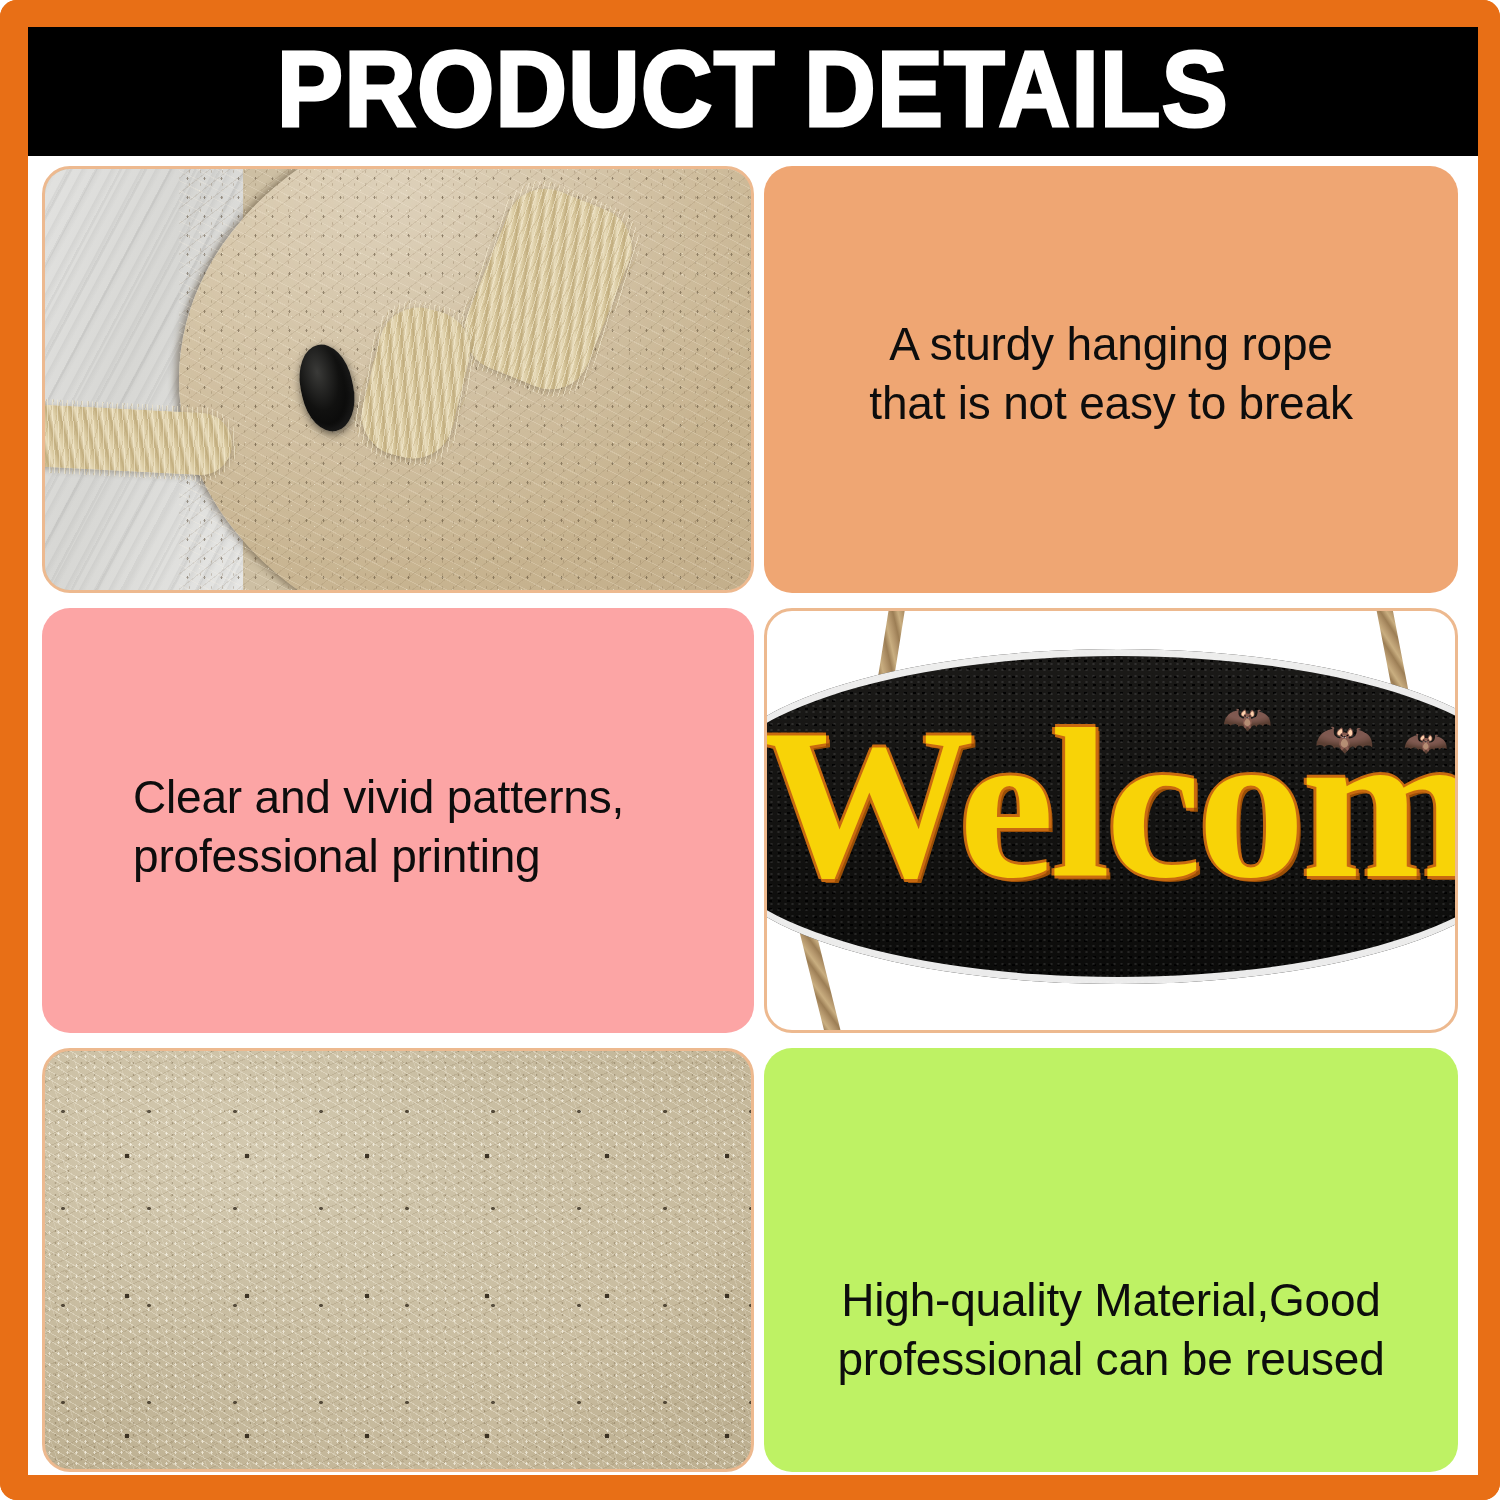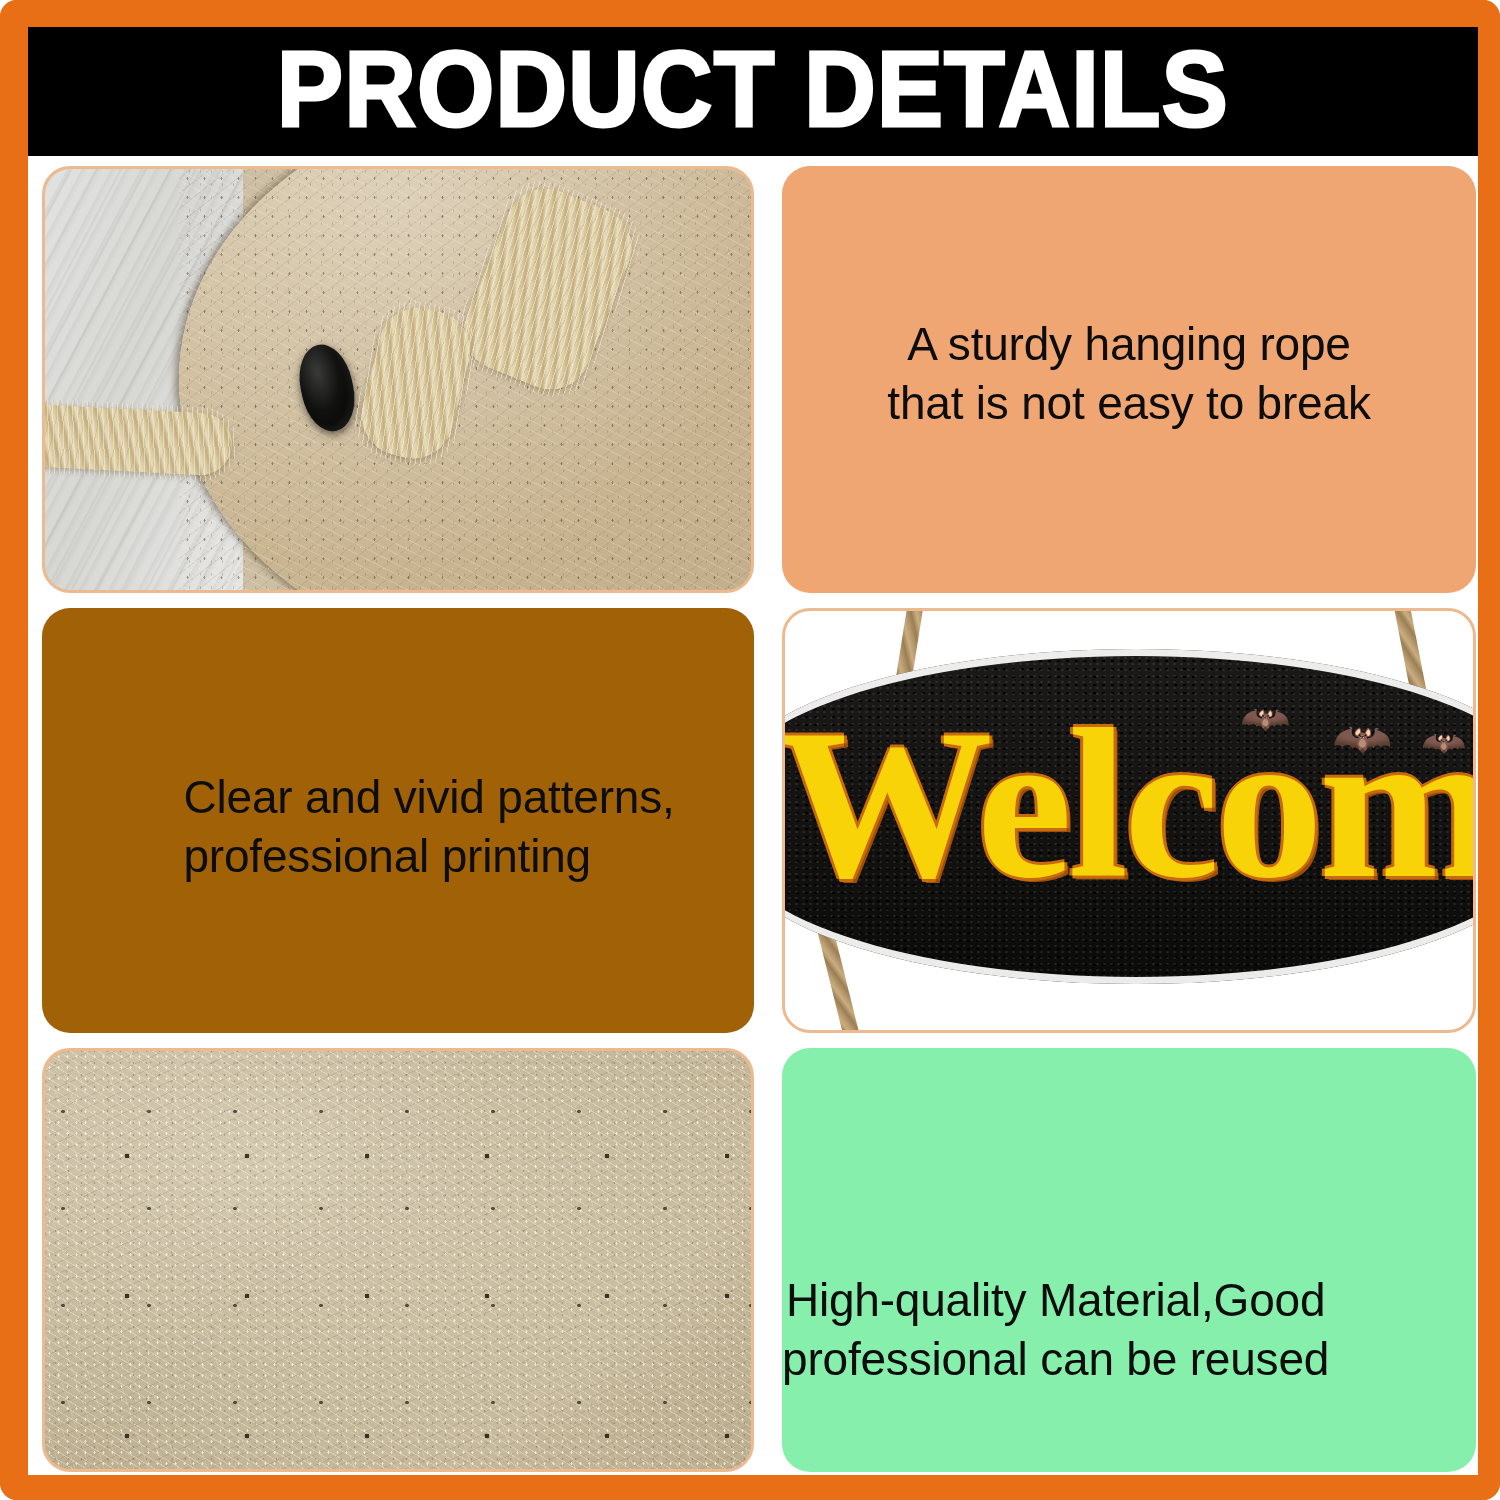--- a/index.html
+++ b/index.html
@@ -64,21 +64,21 @@
     border-radius: 28px;
     overflow: hidden;
     box-sizing: border-box;
   }
 
   
   .r1 { top: 0;    height: 427px; }
   .r2 { top: 442px; height: 425px; }
   .r3 { top: 882px; height: 424px; }
   .col-left  { left: 0;   width: 712px; }
-  .col-right { left: 740px; width: 694px; }
+  .col-right { left: 722px; width: 694px; }
 
   
   .photo {
     border: 3px solid #EDB98F;
   }
 
   
   .text-panel {
     display: flex;
     align-items: center;
@@ -87,23 +87,23 @@
     margin: 0;
     color: #0D0D0D;
     font-family: "Liberation Sans", sans-serif;
     font-weight: 400;
     font-size: 46px;
     line-height: 1.28;
     letter-spacing: -0.2px;
   }
   .tp-1 { background: #EFA673; justify-content: center; }
   .tp-1 p { text-align: center; transform: translateY(-6px); }
-  .tp-2 { background: #a16207; justify-content: center; }
+  .tp-2 { background: #fca5a5; justify-content: flex-start; padding-left: 29px; }
   .tp-2 p { text-align: left; padding-left: 62px; transform: translateY(6px); }
-  .tp-3 { background: #86efac; }
+  .tp-3 { background: #bef264; justify-content: center; }
   .tp-3 p { text-align: center; transform: translateY(70px); }
 
   
   .ph-grommet { background: #CDBFA3; }
   .ph-grommet .wood-plank {
     position: absolute; left: 0; top: 0; width: 28%; height: 100%;
     background:
       repeating-linear-gradient(118deg,
         rgba(255,255,255,0.00) 0px, rgba(255,255,255,0.00) 6px,
         rgba(120,120,120,0.10) 7px, rgba(255,255,255,0.00) 13px),

